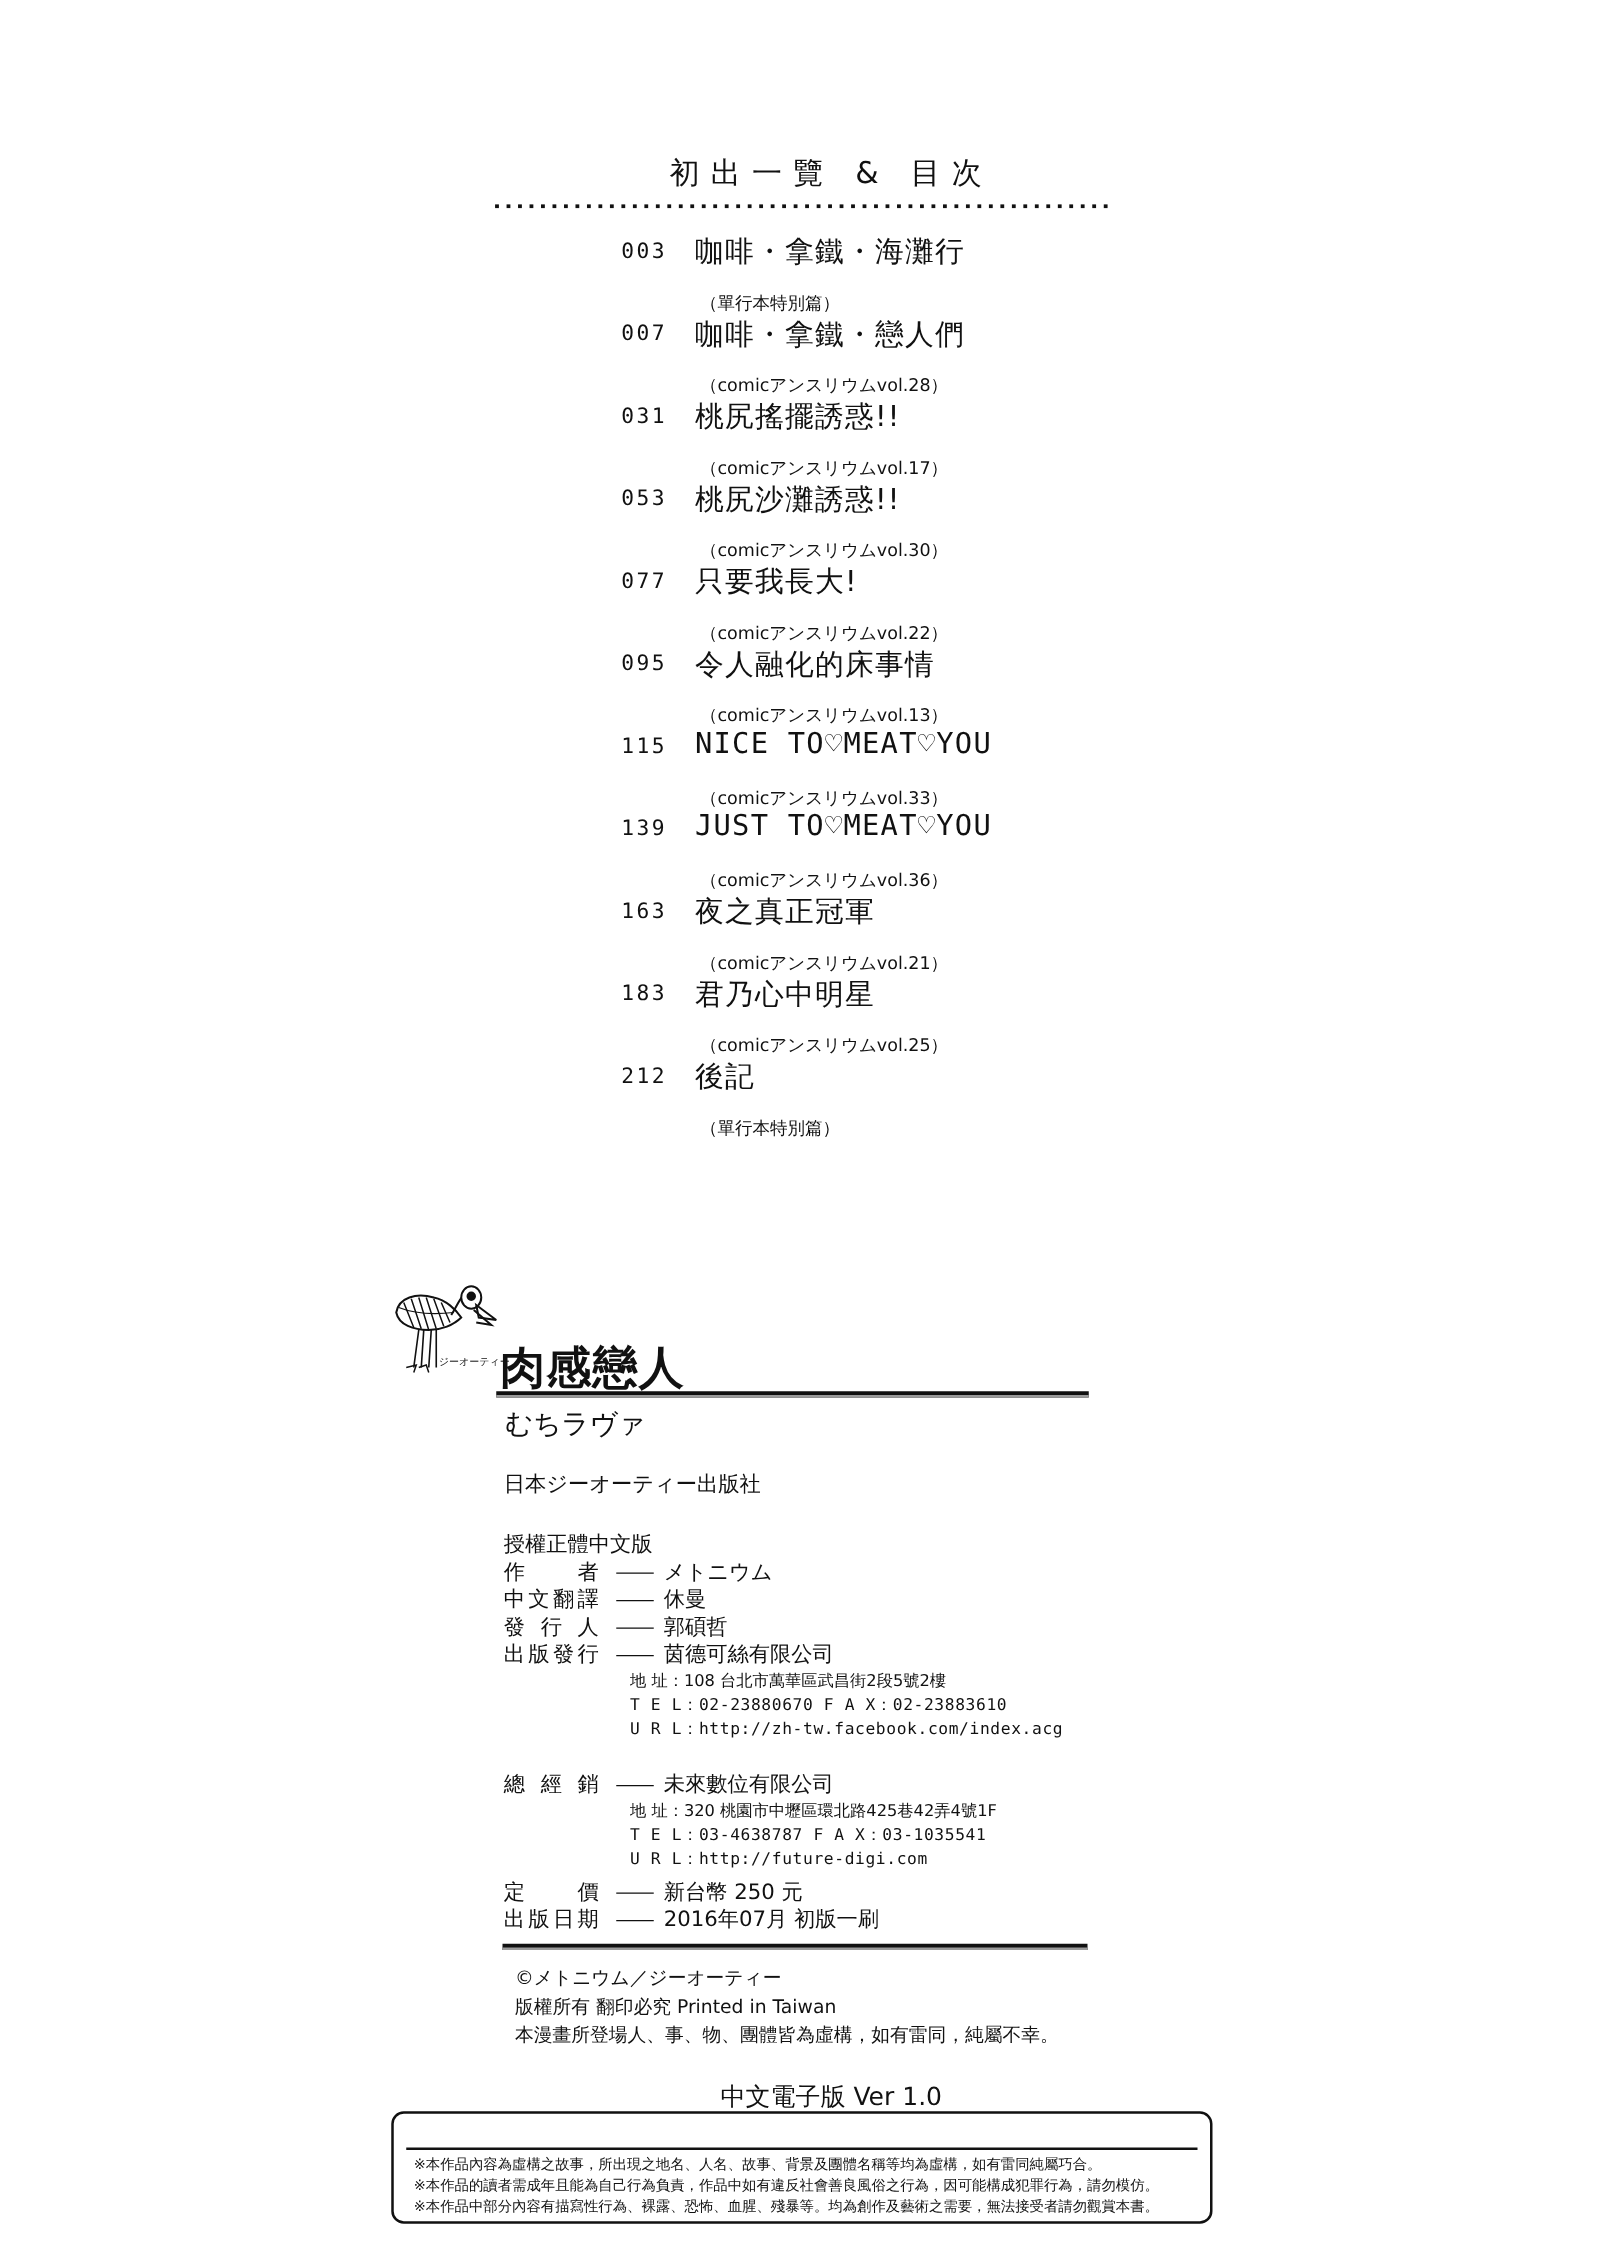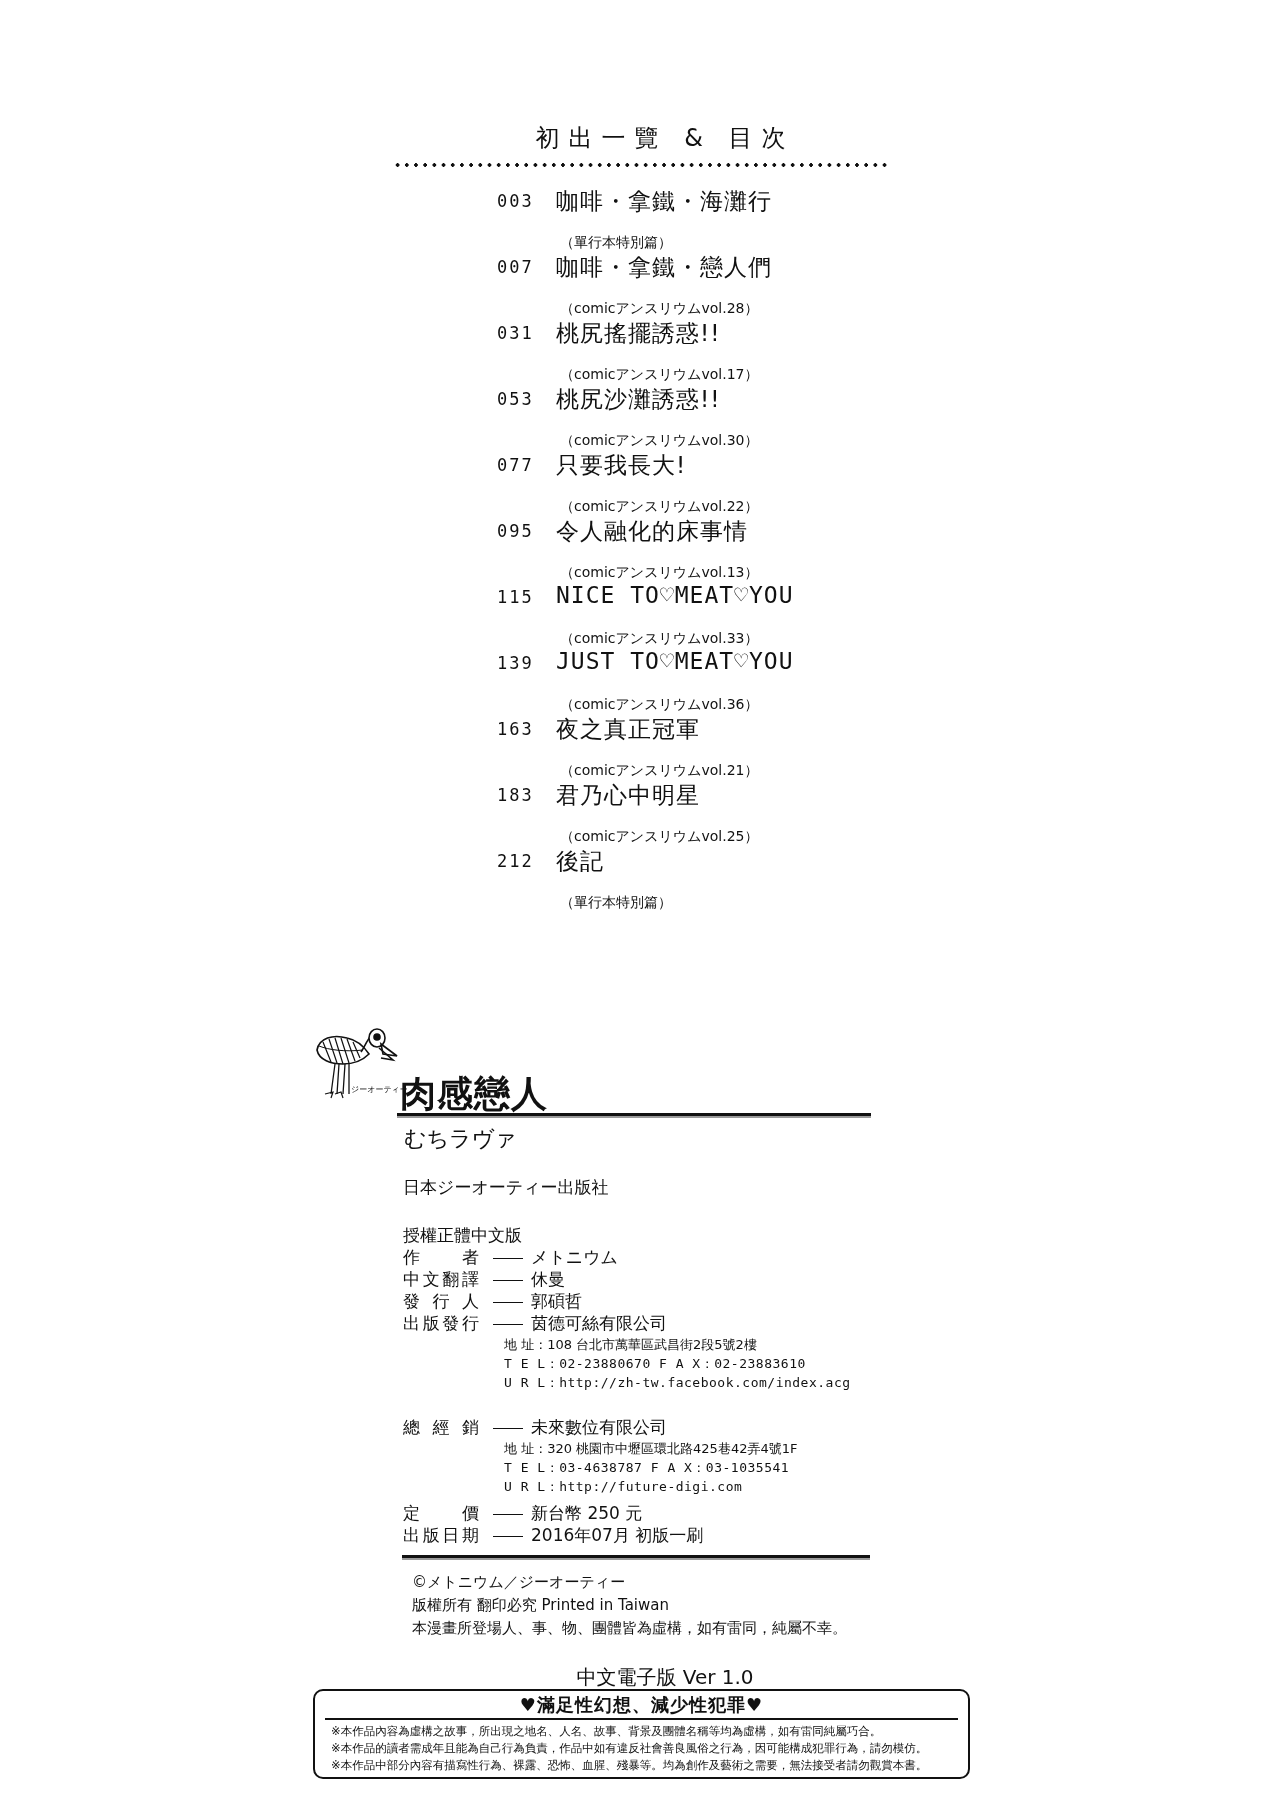--- a/index.html
+++ b/index.html
@@ -163,20 +163,19 @@
 </div>
 <div class="abs rule rule2"></div>
 
 <div class="abs copy" style="top:1573px;">©メトニウム／ジーオーティー</div>
 <div class="abs copy" style="top:1596px;">版權所有  翻印必究    Printed in Taiwan</div>
 <div class="abs copy" style="top:1619px;">本漫畫所登場人、事、物、團體皆為虛構，如有雷同，純屬不幸。</div>
 
 <div class="abs ebook">中文電子版 Ver 1.0</div>
 
 <div class="abs notice-box">
-  <div class="notice-head">♥滿足性幻想、減少性犯罪♥</div>
   <div class="notice-rule"></div>
   <div class="notice-lines">
     <div>※本作品內容為虛構之故事，所出現之地名、人名、故事、背景及團體名稱等均為虛構，如有雷同純屬巧合。</div>
     <div>※本作品的讀者需成年且能為自己行為負責，作品中如有違反社會善良風俗之行為，因可能構成犯罪行為，請勿模仿。</div>
     <div>※本作品中部分內容有描寫性行為、裸露、恐怖、血腥、殘暴等。均為創作及藝術之需要，無法接受者請勿觀賞本書。</div>
   </div>
 </div>
 
 </body></html>

